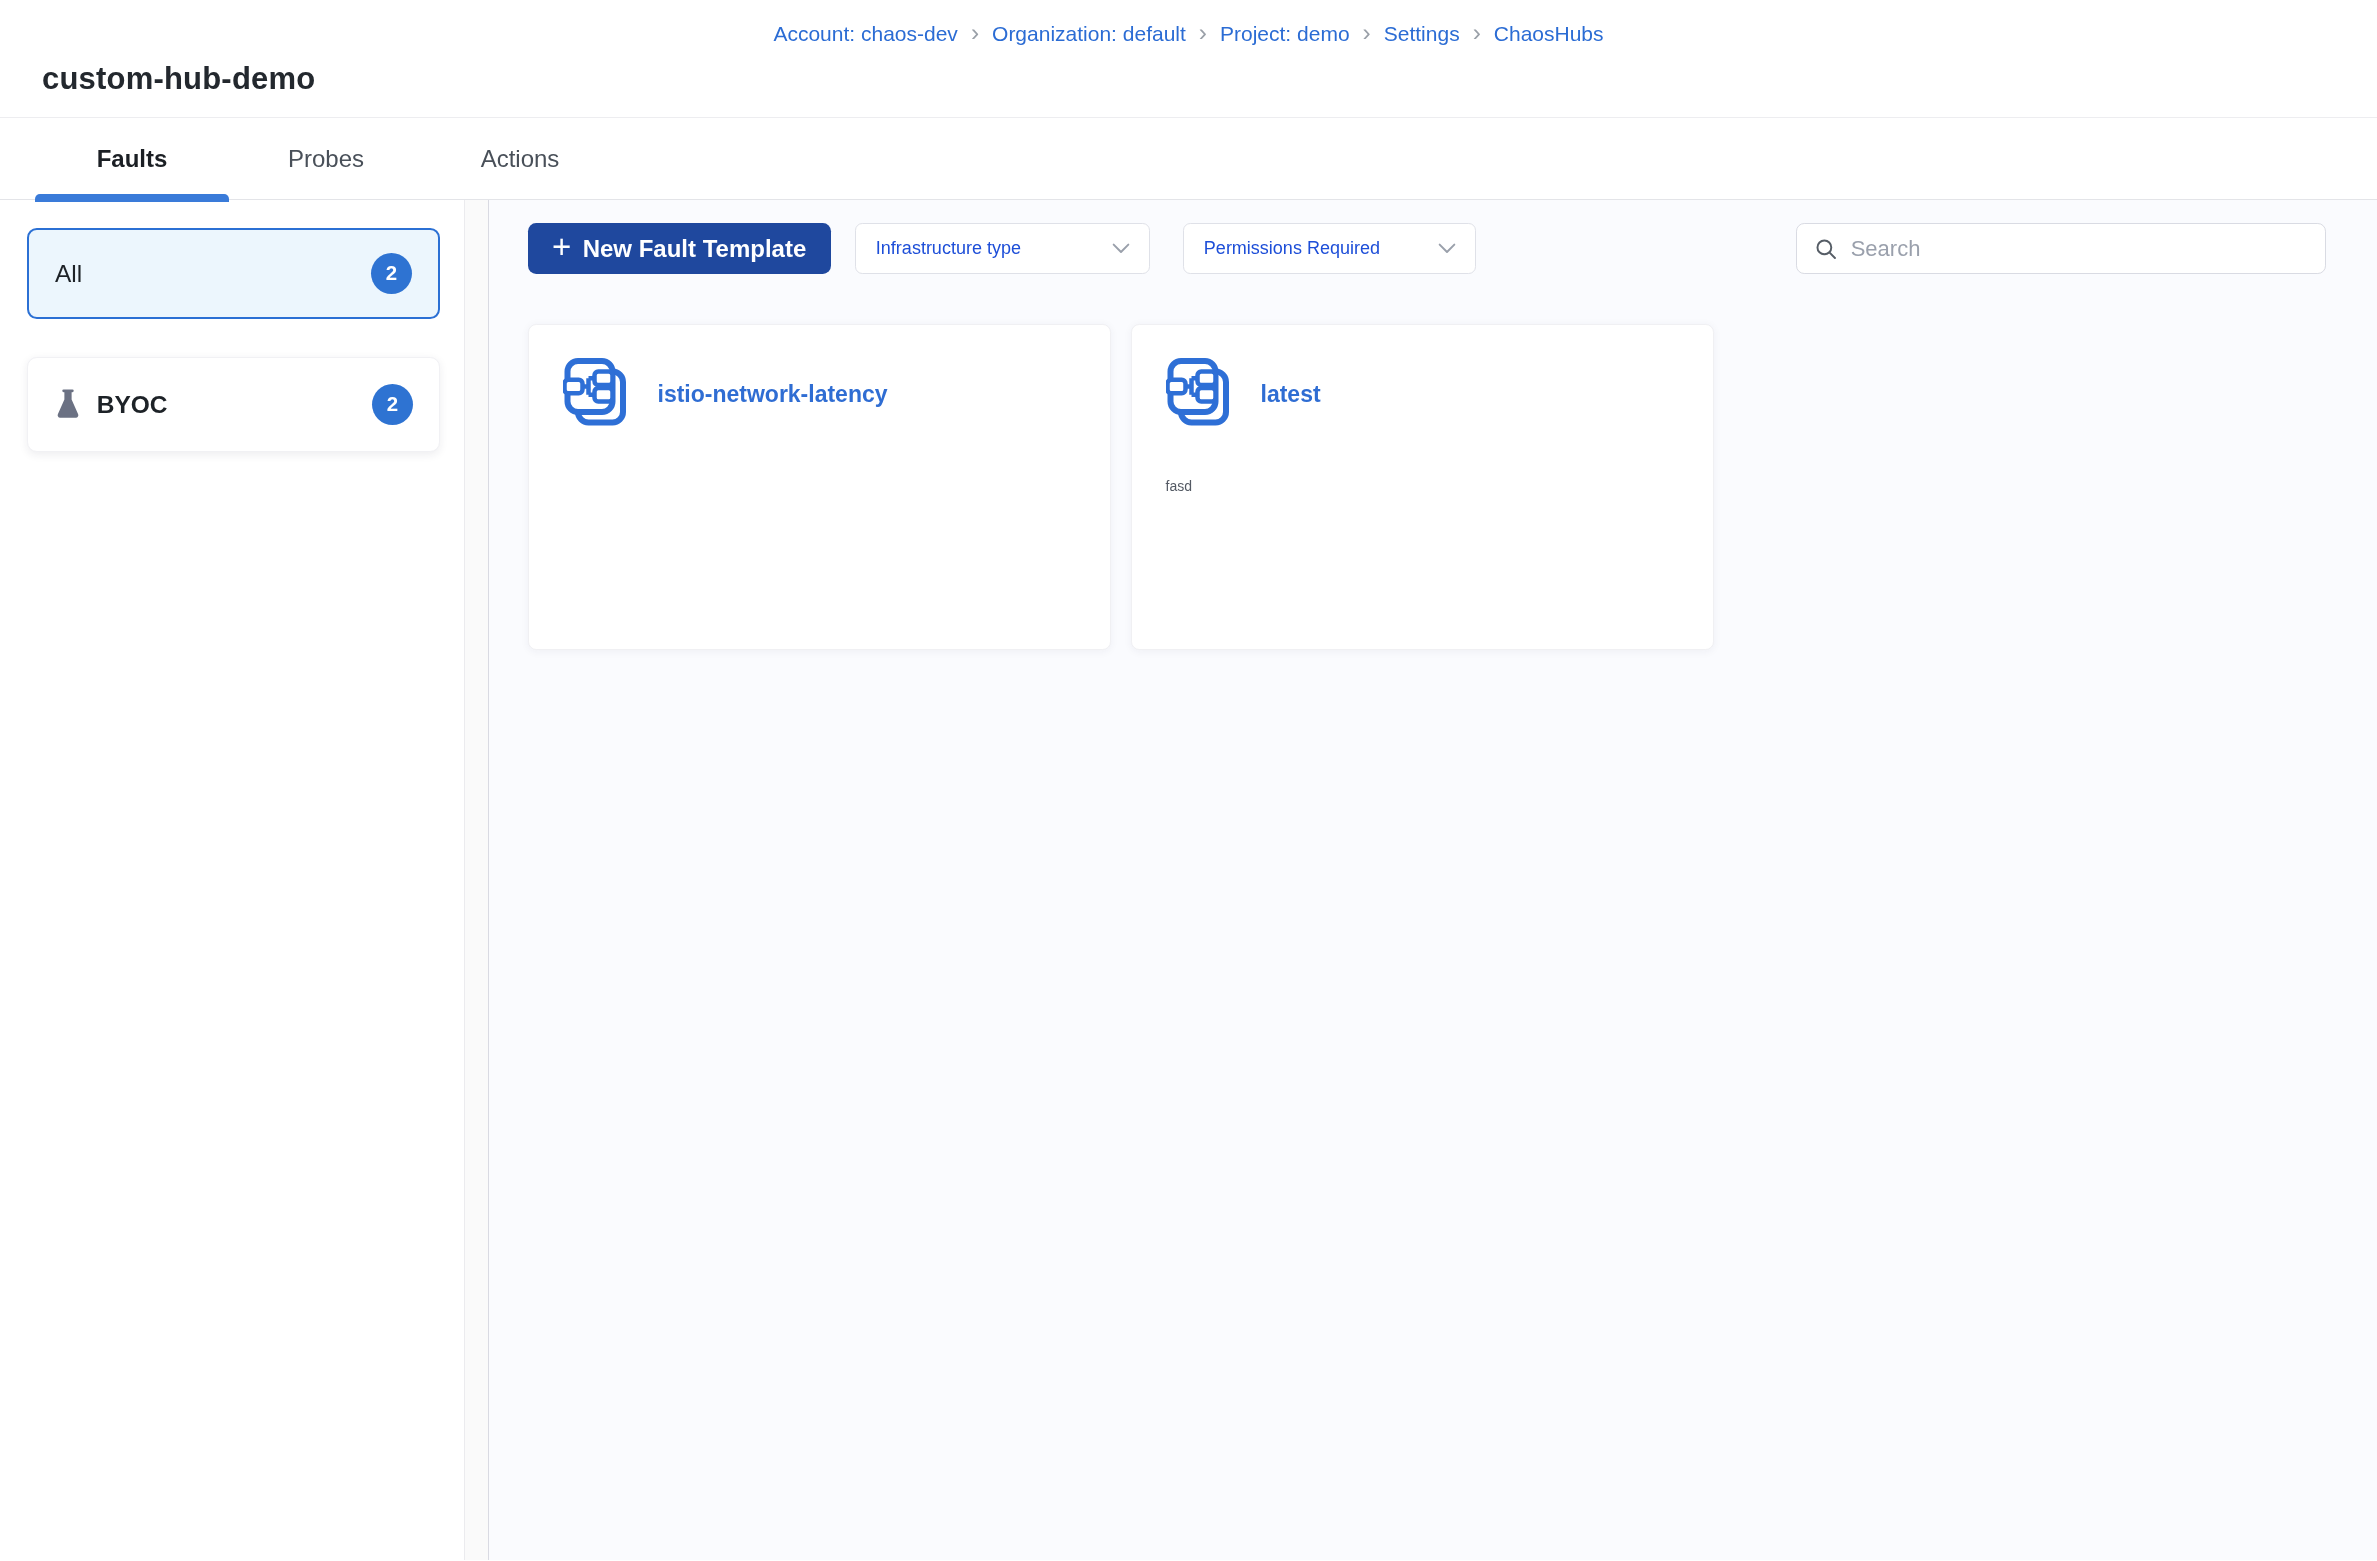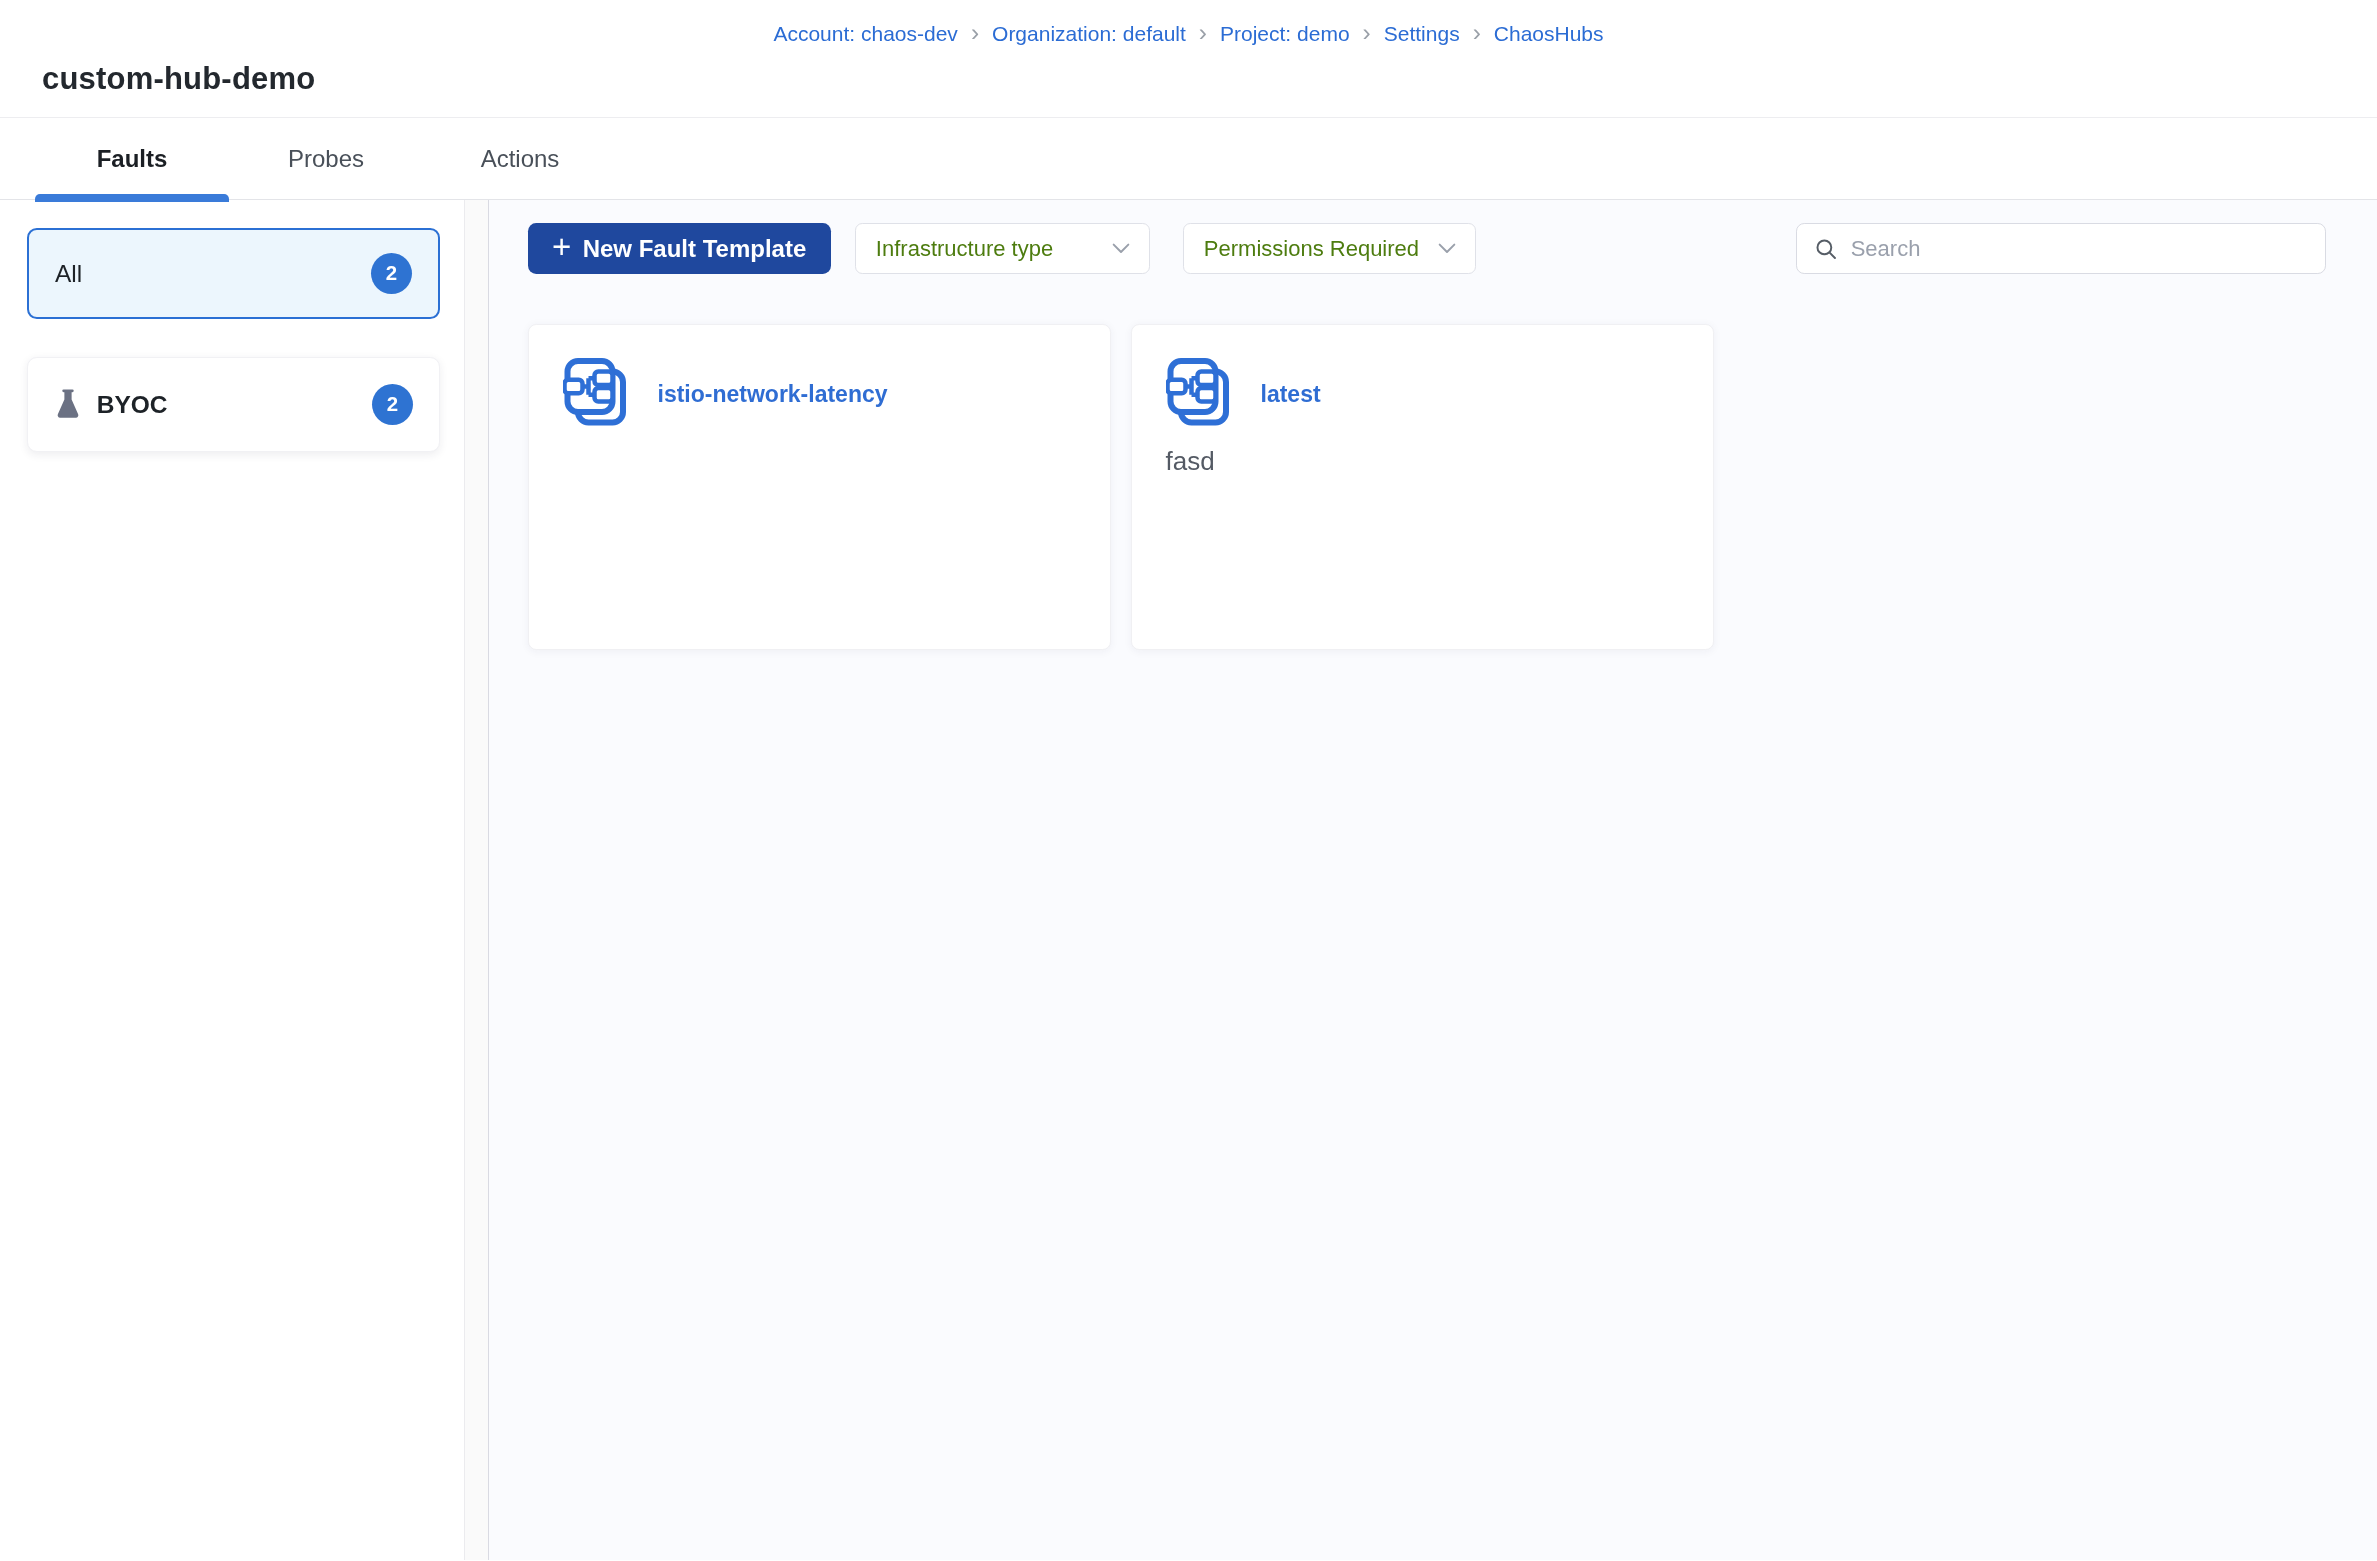--- a/index.html
+++ b/index.html
@@ -40,36 +40,36 @@
 
   
   .toolbar { display:flex; align-items:center; height:51px; }
   .primary-btn { height:51px; padding:0 24.5px; border:none; border-radius:8.2px; background:#1f489e;
     color:#fff; font-family:inherit; font-size:24px; font-weight:600; display:flex; align-items:center; cursor:pointer; }
   .primary-btn .plus { font-size:33px; font-weight:400; margin-right:11.4px; line-height:33px; position:relative; top:-1.6px; }
   .dropdown { height:51px; background:#fff; border:1.6px solid #dfe1e8; border-radius:7.3px;
     display:flex; align-items:center; justify-content:space-between; padding:0 19.6px; cursor:pointer; }
   .dd-infra { width:295px; margin-left:24.5px; }
   .dd-perm  { width:293px; margin-left:33px; }
-  .dropdown span { font-size:22px; color:#4d7c0f; }
+  .dropdown span { font-size:18px; color:#1d4ed8; }
   .search-box { margin-left:auto; width:530px; height:51px; background:#fff; border:1.6px solid #d9dbe3;
     border-radius:8.2px; display:flex; align-items:center; padding:0 16.3px; }
   .search-box svg { flex:none; margin-right:11.4px; }
   .search-box input { flex:1; border:none; outline:none; background:transparent;
     font-family:inherit; font-size:22px; color:#30353c; }
   .search-box input::placeholder { color:#9aa0ac; }
 
   
   .cards-row { margin-top:50px; display:flex; gap:20px; }
   .tpl-card { width:583px; height:326px; background:#fff; border:0.8px solid #f0f0f3; border-radius:8.2px;
     box-shadow:0 1.6px 8.2px rgba(35,40,70,.05); padding:33px 34px; cursor:pointer; }
   .tpl-head { display:flex; align-items:center; }
   .tpl-icon { width:72px; height:72px; flex:none; margin-right:23px; }
   .tpl-name { font-size:23px; font-weight:600; color:#2f6dd3; }
-  .tpl-desc { margin-top:16px; font-size:26px; color:#545a64; }
+  .tpl-desc { margin-top:48px; font-size:14px; color:#545a64; }
 </style>
 </head>
 <body>
 
 <div class="header">
   <div class="breadcrumb">
     <a>Account: chaos-dev</a>
     <span class="crumb-sep">›</span>
     <a>Organization: default</a>
     <span class="crumb-sep">›</span>

